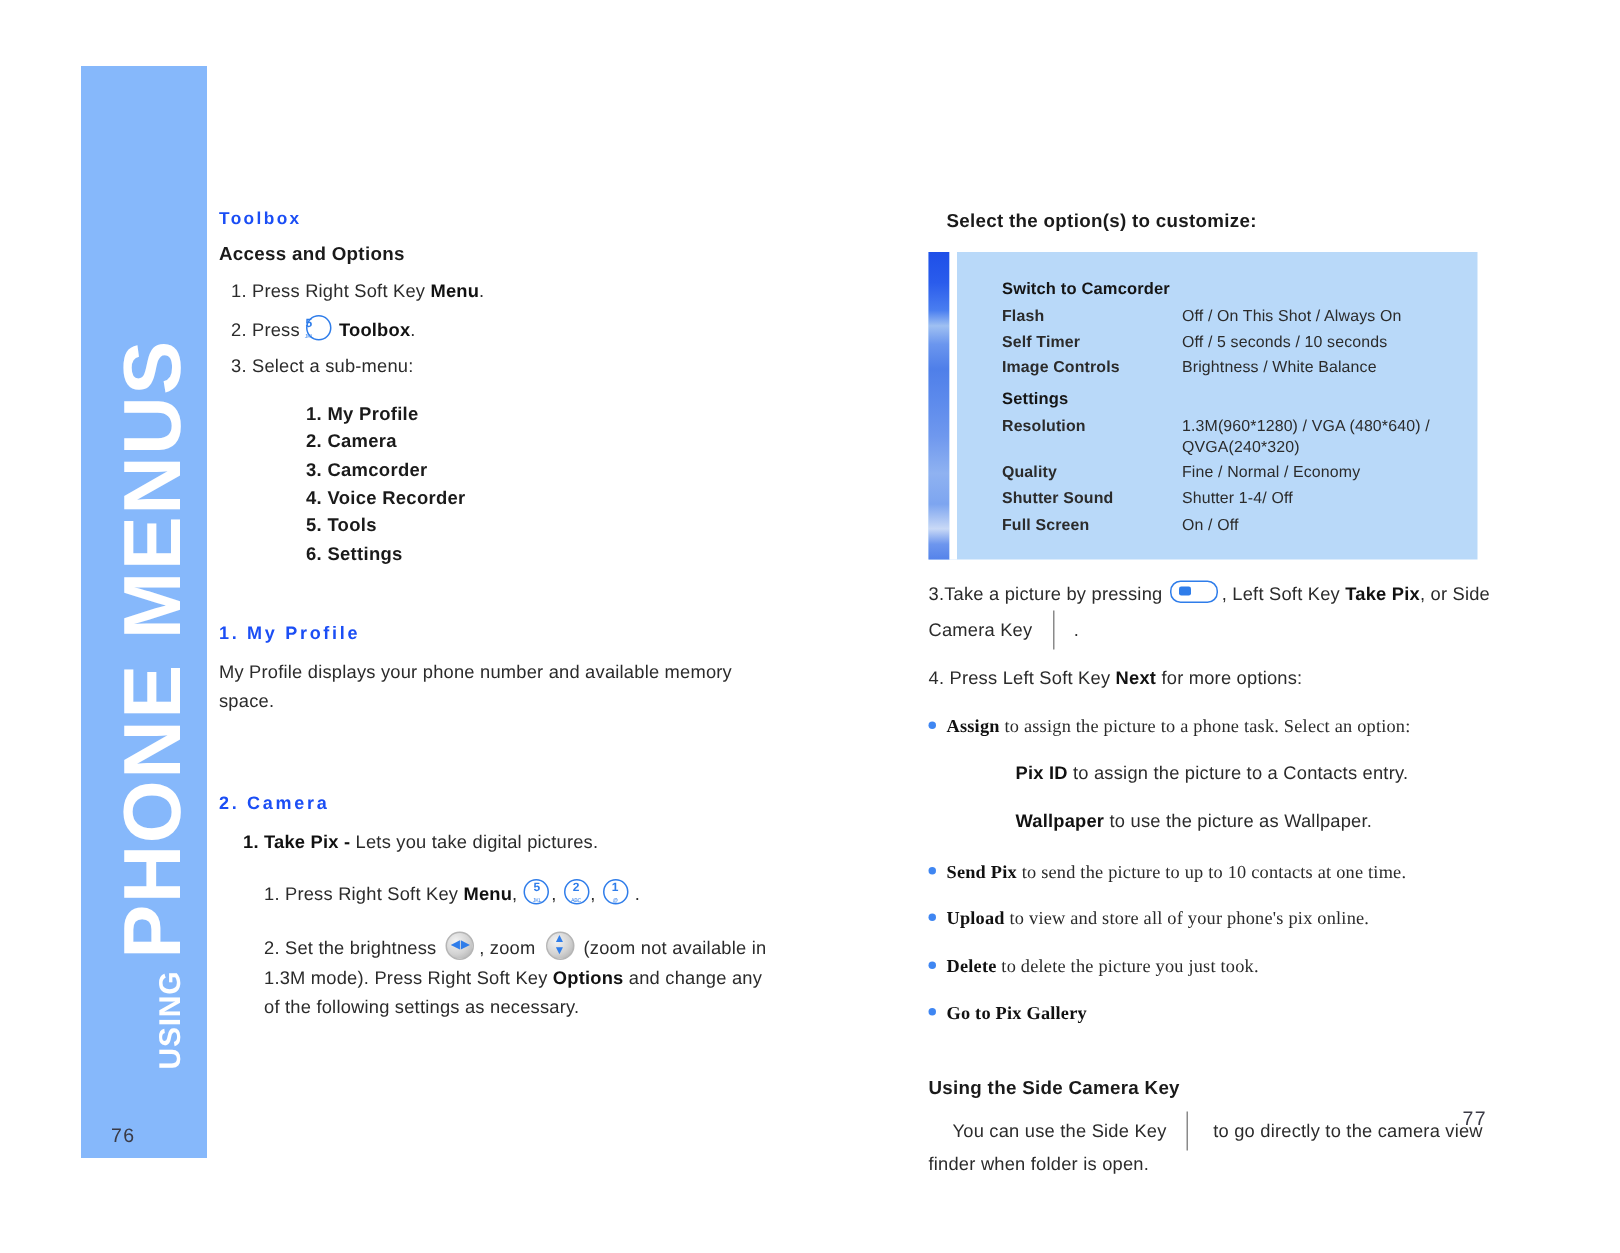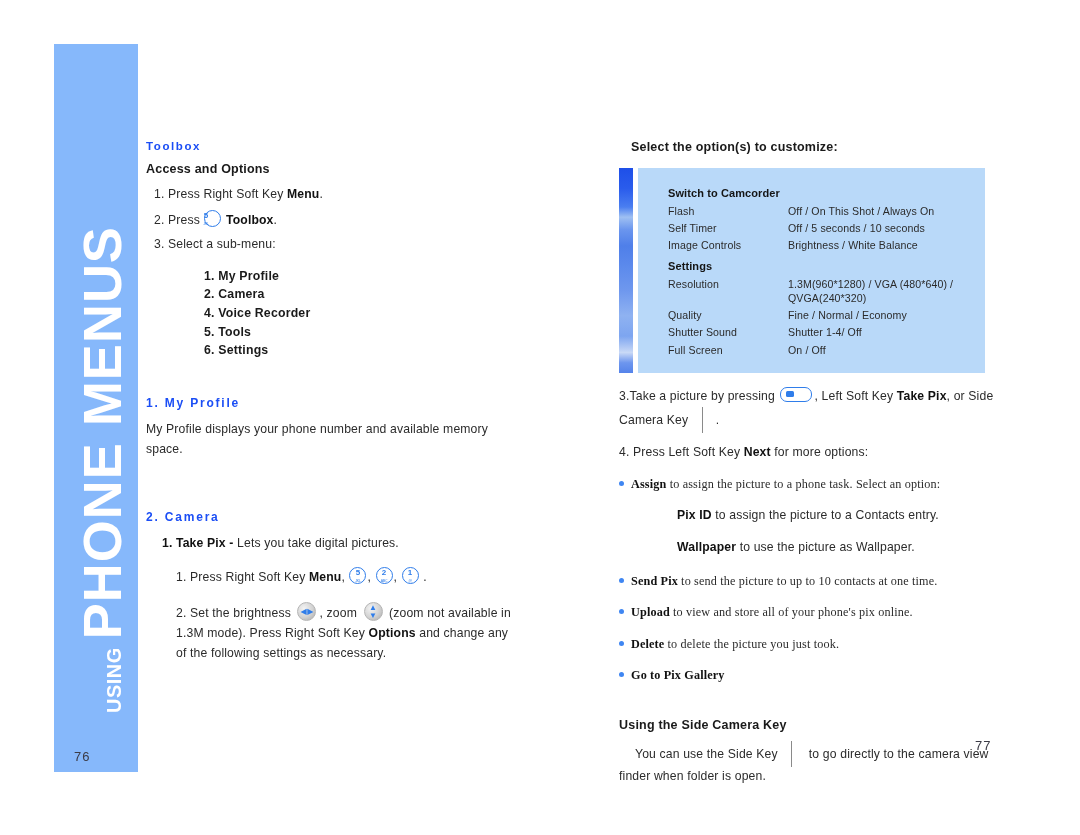--- a/index.html
+++ b/index.html
@@ -277,21 +277,21 @@
     width: 100%;
   }
   table.opts td {
     font-size: 10.6px;
     color: #2b2b2b;
     vertical-align: top;
     padding: 1.6px 0;
     line-height: 1.32;
     letter-spacing: 0.1px;
   }
-  table.opts td.label { width: 114px; padding-right: 6px; }
+  table.opts td.label { width: 114px; padding-right: 6px; font-weight: bold; }
   table.opts tr.group td {
     font-weight: bold;
     font-size: 11px;
     color: #151515;
     padding-top: 4px;
     padding-bottom: 3px;
   }
 
   
   .bullet-item {
@@ -339,20 +339,21 @@
       </li>
       <li>
         <span>2. Press </span><span class="key-icon"><span class="k-num">5</span><span class="k-sub">JKL</span></span>&nbsp;<b>Toolbox</b><span>.</span>
       </li>
       <li>3. Select a sub-menu:</li>
     </ul>
 
     <ul class="sub-list">
       <li>1. My Profile</li>
       <li>2. Camera</li>
+      <li>3. Camcorder</li>
       <li>4. Voice Recorder</li>
       <li>5. Tools</li>
       <li>6. Settings</li>
     </ul>
 
     <div class="spacer-lg"></div>
 
     <h2 class="h-blue big">1. My Profile</h2>
     <p class="body-text" style="margin:0 0 0 0;">My Profile displays your phone number and available memory space.</p>
 

